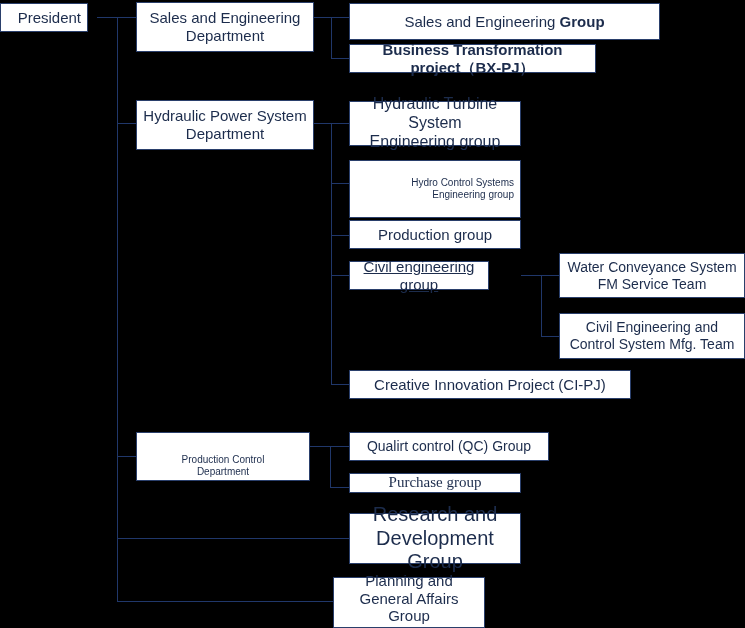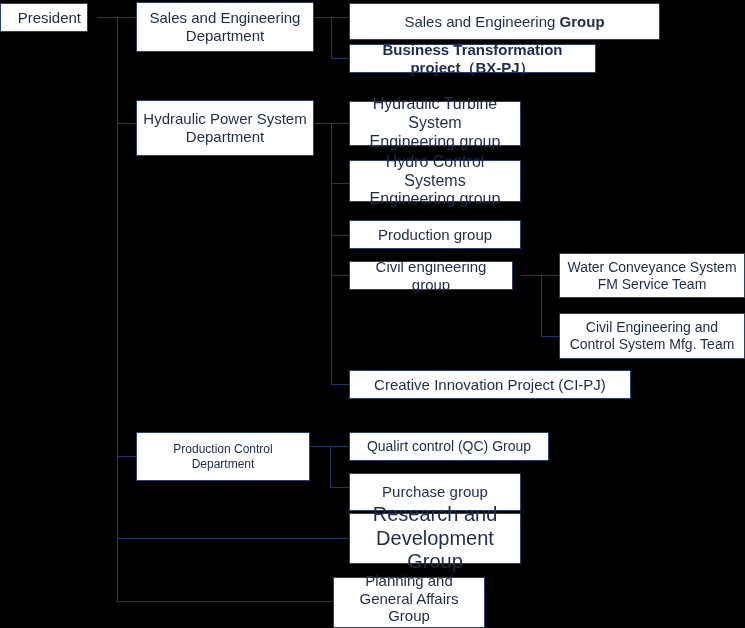--- a/index.html
+++ b/index.html
@@ -98,67 +98,67 @@
   </div>
 
   <div class="node bold-tail" style="left:349px; top:3px; width:311px; height:37px; font-size:15px;">
     <span class="nlabel"><span class="head">Sales and Engineering </span><span class="tail">Group</span></span>
   </div>
 
   <div class="node bold" style="left:349px; top:44px; width:247px; height:29px; font-size:15px;">
     <span class="nlabel">Business Transformation project（BX-PJ）</span>
   </div>
 
-  <div class="node" style="left:136px; top:100px; width:178px; height:56px; font-size:15px;">
+  <div class="node" style="left:136px; top:100px; width:178px; height:50px; font-size:15px;">
     <span class="nlabel">Hydraulic Power System
 Department</span>
   </div>
 
   <div class="node" style="left:349px; top:101px; width:172px; height:45px; font-size:16px;">
     <span class="nlabel">Hydraulic Turbine System
 Engineering group</span>
   </div>
 
-  <div class="node" style="left:349px; top:160px; width:172px; height:42px; font-size:16px;">
+  <div class="node" style="left:349px; top:160px; width:172px; height:58px; font-size:10px;text-align:right;">
     <span class="nlabel">Hydro Control Systems
 Engineering group</span>
   </div>
 
   <div class="node" style="left:349px; top:220px; width:172px; height:29px; font-size:15px;">
     <span class="nlabel">Production group</span>
   </div>
 
-  <div class="node" style="left:349px; top:261px; width:164px; height:29px; font-size:15px;">
+  <div class="node" style="left:349px; top:261px; width:140px; height:29px; font-size:15px;text-decoration:underline;">
     <span class="nlabel">Civil engineering group</span>
   </div>
 
   <div class="node" style="left:559px; top:253px; width:186px; height:45px; font-size:14px;">
     <span class="nlabel">Water Conveyance System
 FM Service Team</span>
   </div>
 
   <div class="node" style="left:559px; top:313px; width:186px; height:46px; font-size:14px;">
     <span class="nlabel">Civil Engineering and
 Control System Mfg. Team</span>
   </div>
 
   <div class="node" style="left:349px; top:370px; width:282px; height:29px; font-size:15px;">
     <span class="nlabel">Creative Innovation Project (CI-PJ)</span>
   </div>
 
-  <div class="node" style="left:136px; top:432px; width:174px; height:49px; font-size:12px;">
+  <div class="node" style="left:136px; top:432px; width:174px; height:49px; font-size:10px;align-items:flex-end;">
     <span class="nlabel">Production Control
 Department</span>
   </div>
 
   <div class="node" style="left:349px; top:432px; width:200px; height:29px; font-size:14px;">
     <span class="nlabel">Qualirt control (QC) Group</span>
   </div>
 
-  <div class="node" style="left:349px; top:473px; width:172px; height:38px; font-size:15px;">
+  <div class="node" style="left:349px; top:473px; width:172px; height:20px; font-size:15px;font-family:Liberation Serif, serif;">
     <span class="nlabel">Purchase group</span>
   </div>
 
   <div class="node" style="left:349px; top:513px; width:172px; height:51px; font-size:20px;">
     <span class="nlabel">Research and
 Development Group</span>
   </div>
 
   <div class="node" style="left:333px; top:577px; width:152px; height:51px; font-size:15px;align-items:flex-end;">
     <span class="nlabel">Planning and

